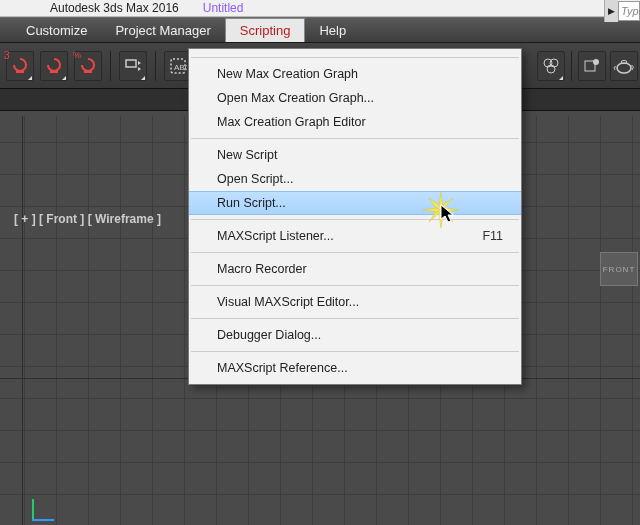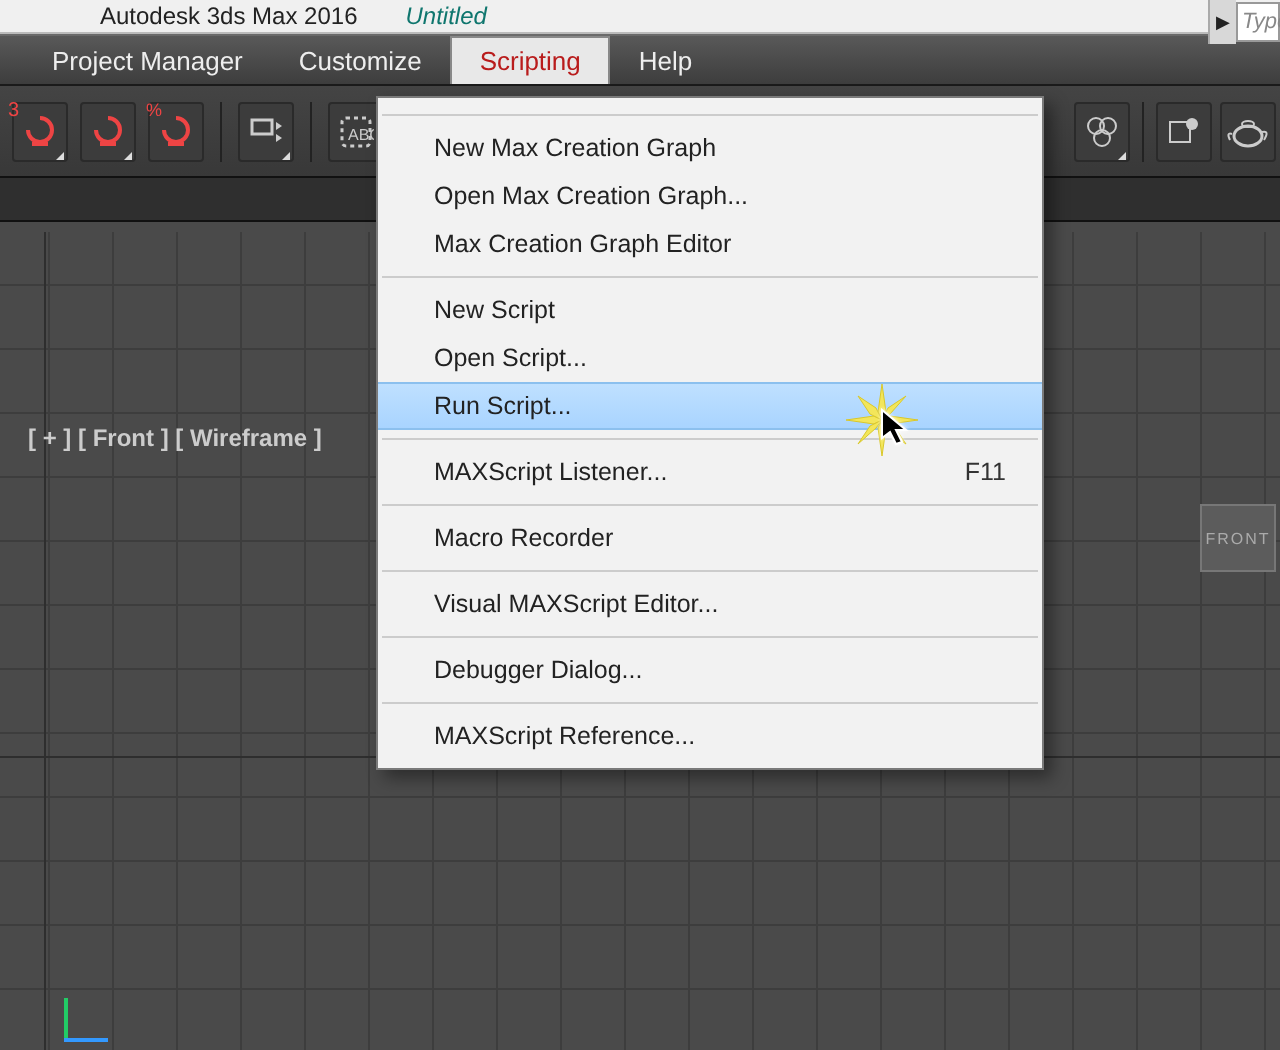--- a/index.html
+++ b/index.html
@@ -1,20 +1,20 @@
 <!DOCTYPE html>
 <html><head>
 <meta charset="utf-8">
 <style>
   * { margin:0; padding:0; box-sizing:border-box; font-family:"Segoe UI",Tahoma,sans-serif; user-select:none; }
   html,body { width:640px; height:525px; overflow:hidden; background:#4a4a4a; }
 
   
   .titlebar { height:17px; background:#f0f0f0; border-bottom:1px solid #bbb; display:flex; align-items:center; padding:0 18px 0 50px; font-size:12px; color:#222; position:relative; }
-  .titlebar .title2 { margin-left:24px; color:#0f766e;font-style:italic; }
+  .titlebar .title2 { margin-left:24px; color:#8b5cf6; }
   .title-right { position:absolute; right:0; top:0; height:22px; display:flex; align-items:center; }
   .title-right .arrow { width:14px; height:22px; background:#d8d8d8; display:flex; align-items:center; justify-content:center; font-size:9px; color:#222; border-left:1px solid #aaa; }
   .title-right .typebox { width:22px; height:20px; background:#fff; border:1px solid #999; font-size:11px; color:#888; font-style:italic; padding-left:2px; display:flex; align-items:center; }
 
   
   .menubar { height:26px; background:linear-gradient(#595959,#3d3d3d); border-top:1px solid #6a6a6a; border-bottom:1px solid #1a1a1a; display:flex; align-items:stretch; padding-left:12px; }
   .menu-item { color:#eee; font-size:13px; padding:0 14px; display:flex; align-items:center; cursor:pointer; }
   .menu-item.open { background:#e8e8e8; color:#b91c1c; border:1px solid #888; border-bottom:none; }
 
   
@@ -66,22 +66,22 @@
 <div class="titlebar">
   <span>Autodesk 3ds Max 2016</span>
   <span class="title2">Untitled</span>
   <div class="title-right">
     <div class="arrow">▶</div>
     <div class="typebox">Type</div>
   </div>
 </div>
 
 <div class="menubar">
+  <div class="menu-item">Customize</div>
   <div class="menu-item">Project Manager</div>
-  <div class="menu-item">Customize</div>
   <div class="menu-item open">Scripting</div>
   <div class="menu-item">Help</div>
 </div>
 
 <div class="toolrow">
   <div class="tool">
     <svg width="20" height="20">
         <path d="M10 3 A6 6 0 1 1 4 9" fill="none" stroke="#e44" stroke-width="2"></path>
         <rect x="6" y="15" width="8" height="2" fill="#e44"></rect>
       </svg>

